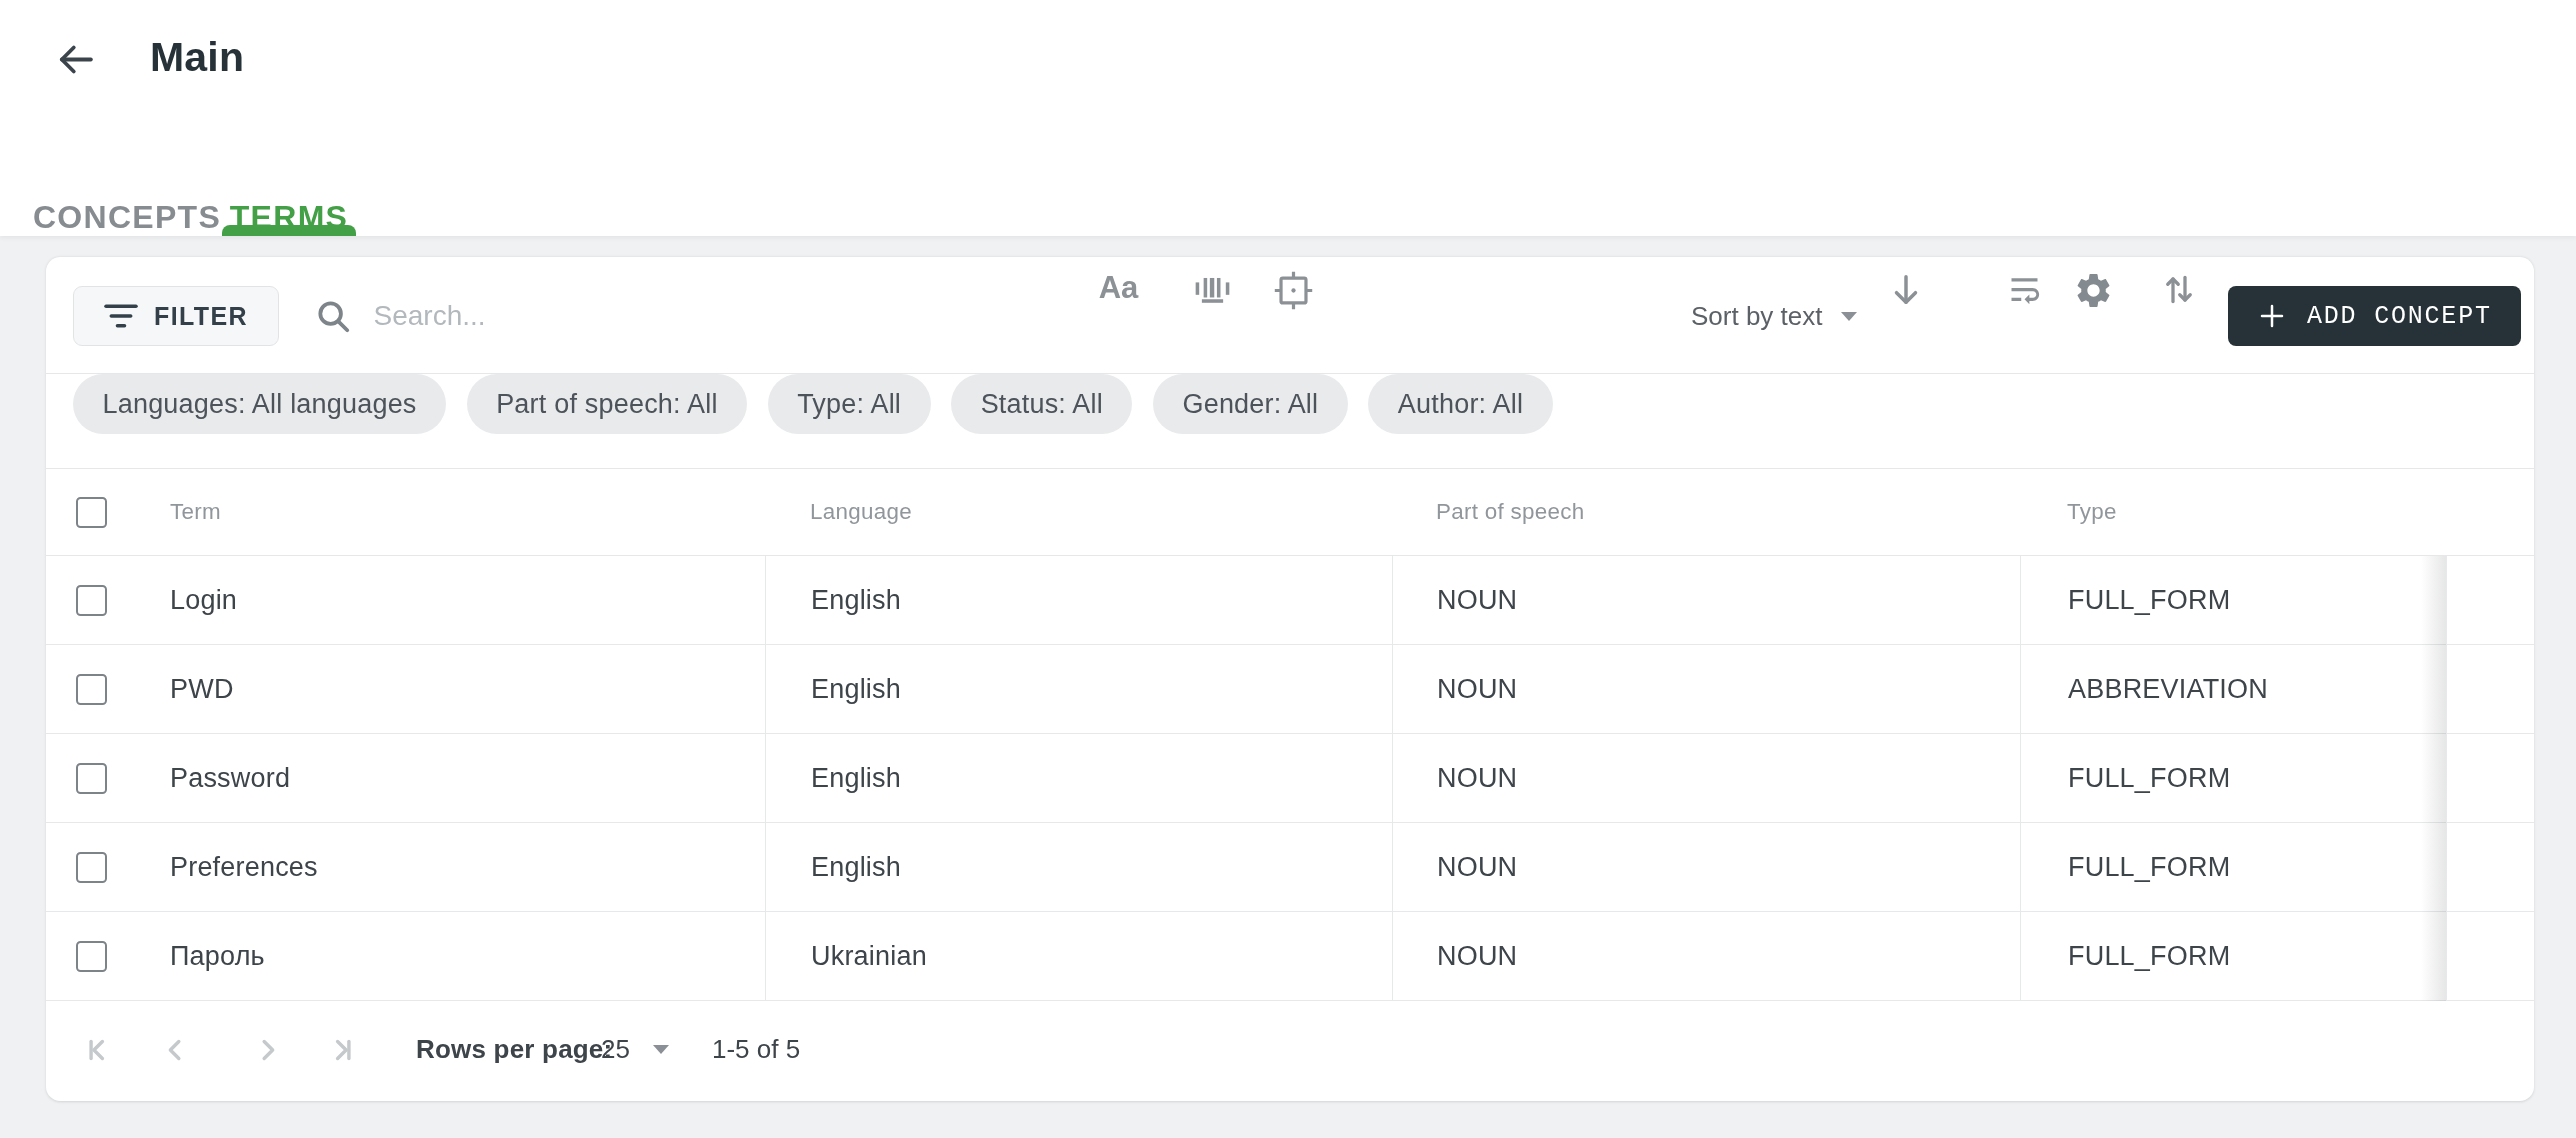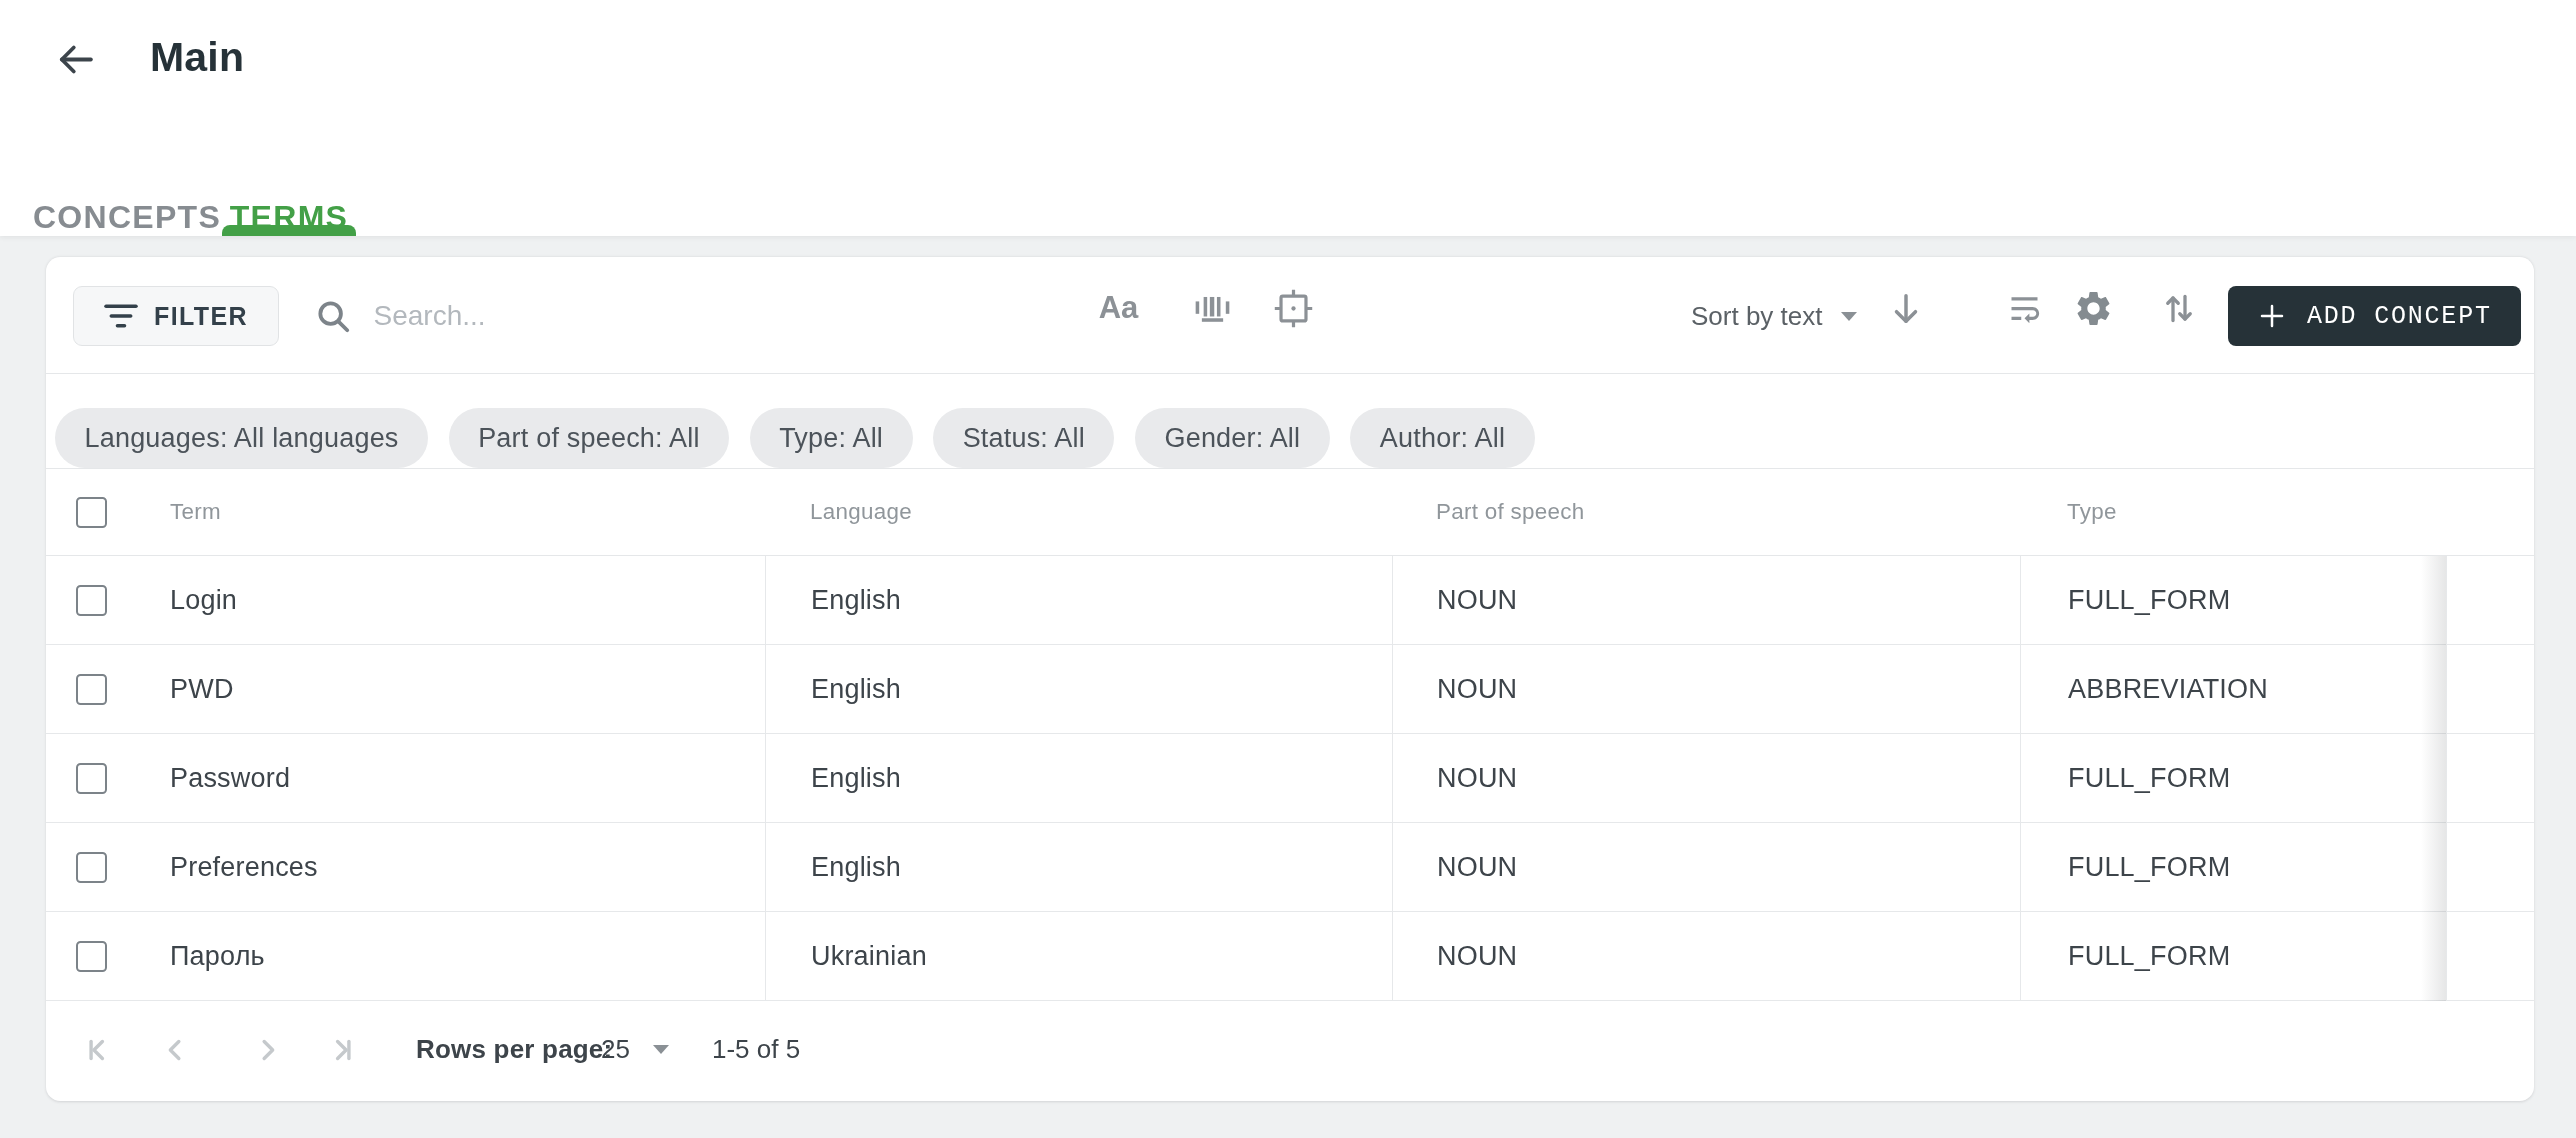--- a/index.html
+++ b/index.html
@@ -53,22 +53,22 @@
     font-family:inherit; font-size:25px; font-weight:700; letter-spacing:1.4px; color:#33404a;
     cursor:pointer;
   }
   .search-box { position:absolute; left:268px; top:29px; height:60px; width:680px; display:flex; align-items:center; gap:21.5px; }
   .search-box input {
     border:none; outline:none; flex:1; font-family:inherit;
     font-size:28px; color:#3d444a; background:transparent;
   }
   .search-box input::placeholder { color:#b3b8bd; }
   .icon-btn {
-    position:absolute; top:21px; width:63px; height:60px;
-    display:flex; align-items:center; justify-content:center;
+    position:absolute; top:13px; width:63px; height:60px;
+    display:flex; justify-content:center;
     background:none; border:none; cursor:pointer;
   }
   .icon-btn.aa { font-family:inherit; font-size:31px; font-weight:700; color:#8c9196; letter-spacing:0; }
   .btn-match-case { left:1041px; }
   .btn-barcode    { left:1135px; }
   .btn-frame      { left:1216px; }
   .sort-select {
     position:absolute; left:1645px; top:29px; height:60px;
     display:flex; align-items:center; gap:18px; cursor:pointer;
     font-size:26px; color:#5b6166;
@@ -81,21 +81,21 @@
   .btn-wrap     { left:1947px; }
   .btn-gear     { left:2016px; }
   .btn-swap     { left:2101px; }
   .add-btn {
     position:absolute; left:2182px; top:29px; width:293px; height:60px;
     background:#263238; color:#ffffff; border:none; border-radius:8px;
     display:flex; align-items:center; justify-content:center; gap:19.7px;
     font-family:Liberation Mono, monospace; font-size:25px; font-weight:500; letter-spacing:1.8px; cursor:pointer;
   }
   
-  .chips { height:95px; display:flex; align-items:flex-end; gap:20.6px; padding-left:9px; border-bottom:0.9px solid #e5e7e9; }
+  .chips { height:95px; display:flex; align-items:flex-start; gap:20.6px; padding-left:27px; border-bottom:0.9px solid #e5e7e9; }
   .chip {
     height:60px; padding:0 29.5px; border:none; border-radius:30px;
     background:#e9eaec; color:#4c535a; font-family:inherit; font-size:27px; letter-spacing:0.2px;
     display:flex; align-items:center; cursor:pointer; white-space:nowrap;
   }
   
   .cell { display:flex; align-items:center; }
   .c-term   { width:719px; padding-left:30px; }
   .c-lang   { width:627px; padding-left:45px; }
   .c-pos    { width:628px; padding-left:44px; }

